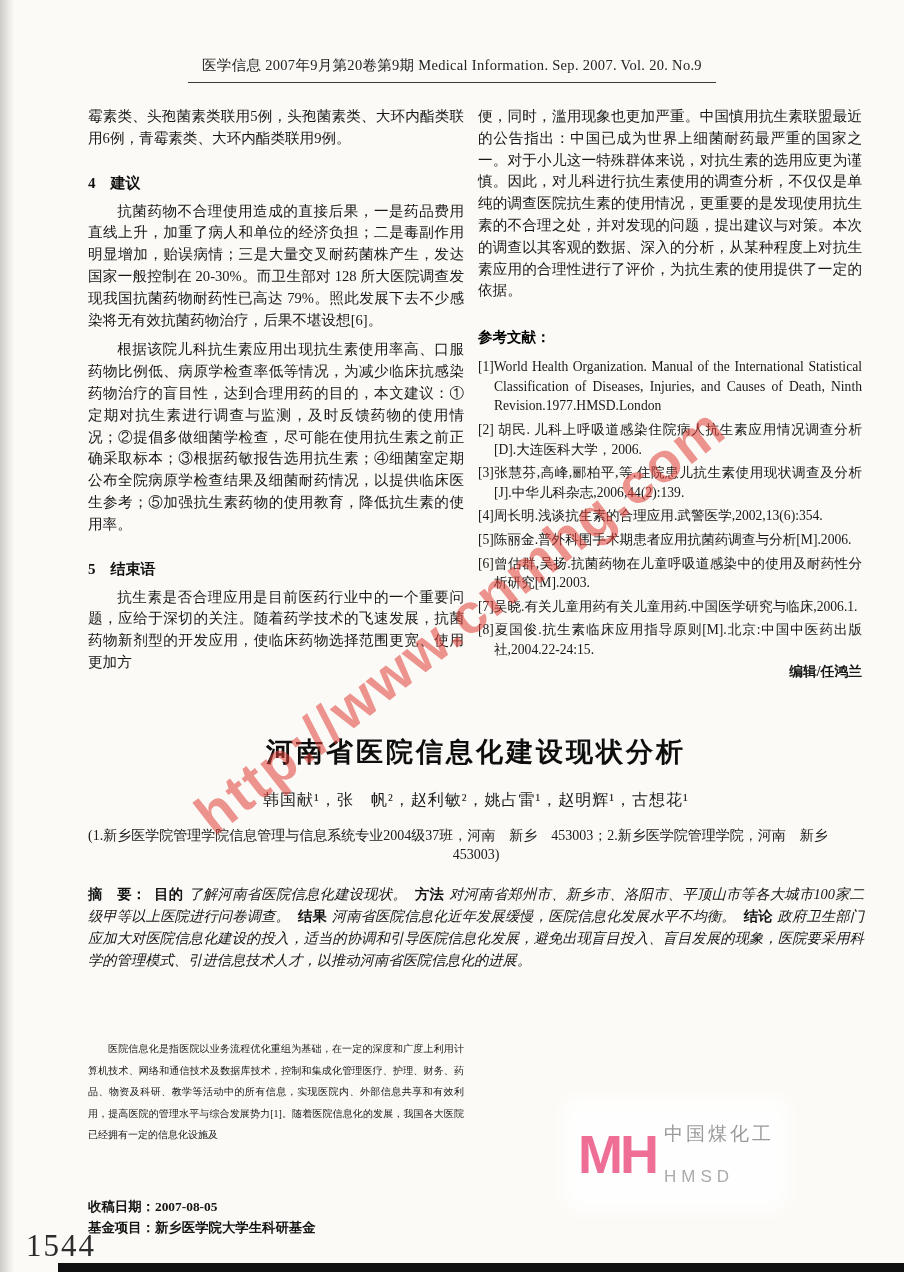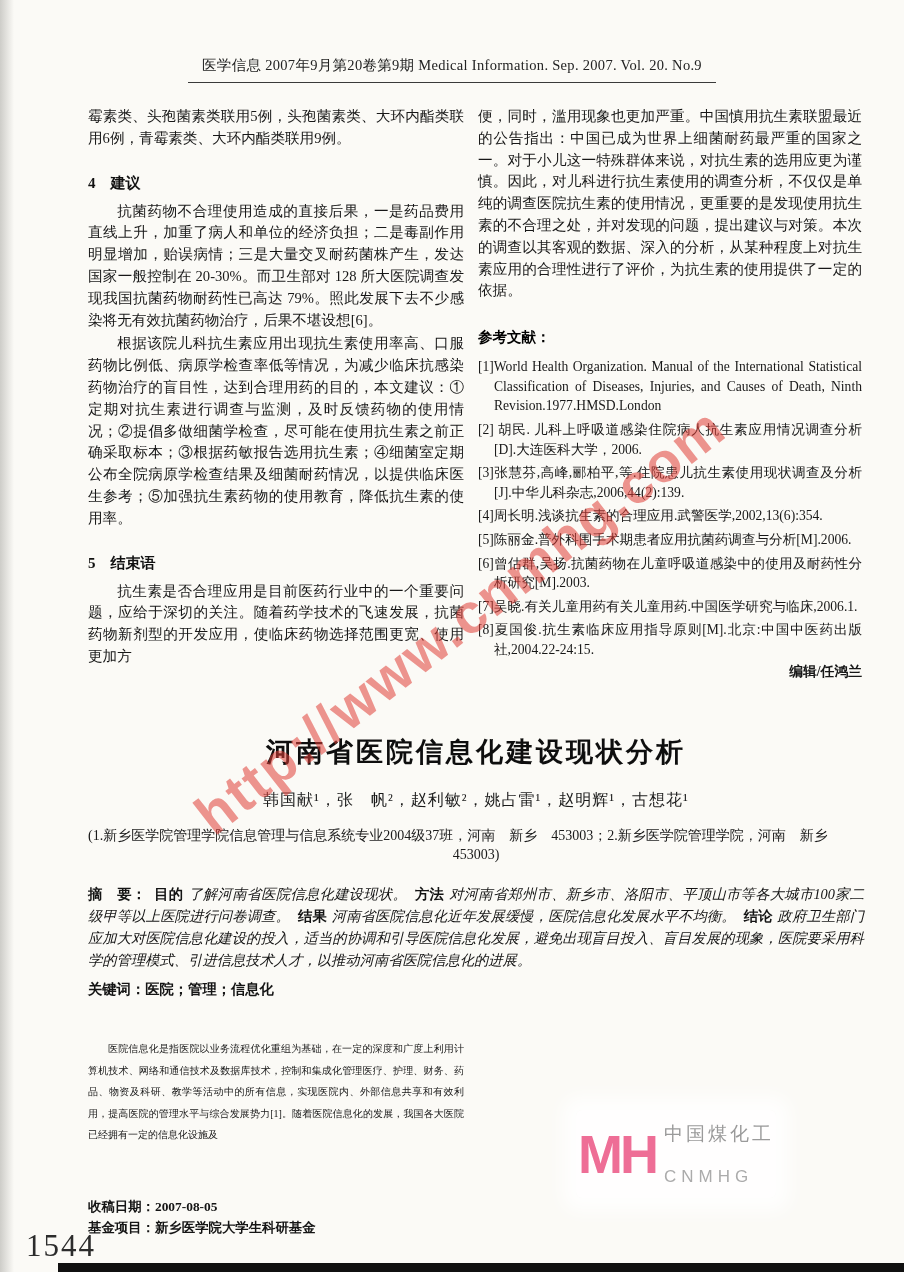--- a/index.html
+++ b/index.html
@@ -42,21 +42,21 @@
     text-align:justify; color:#171717;
   }
   .indent{ text-indent:2em; }
   .sec-heading{
     font-size:15px; font-weight:bold; color:#111;
   }
 
   
   .col-a1-left{ position:absolute; left:88px; top:106px; width:376px; }
   .col-a1-left .sec-heading{ margin-top:24px; margin-bottom:8px; }
-  .col-a1-left .para{ margin-top:2px; }
+  .col-a1-left .para{ margin-top:8px; }
 
   .col-a1-right{ position:absolute; left:478px; top:106px; width:384px; }
   .ref-heading{ margin-top:26px; margin-bottom:10px; font-size:14.5px; font-weight:bold; }
   .ref{
     font-size:13.6px; line-height:19.6px;
     text-align:justify; color:#171717;
     padding-left:16px; text-indent:-16px;
     margin-bottom:4px;
   }
   .editor-line{
@@ -177,40 +177,37 @@
   <div class="article2-head">
     <h1 class="a2-title">河南省医院信息化建设现状分析</h1>
     <div class="a2-authors">韩国献¹，张　帆²，赵利敏²，姚占雷¹，赵明辉¹，古想花¹</div>
     <div class="a2-affil1">(1.新乡医学院管理学院信息管理与信息系统专业2004级37班，河南　新乡　453003；2.新乡医学院管理学院，河南　新乡</div>
     <div class="a2-affil2">453003)</div>
 
     <div class="a2-abstract">
       <span class="lbl">摘　要：</span><span class="seg-h">目的</span><span>了解河南省医院信息化建设现状。</span><span class="seg-h">方法</span><span>对河南省郑州市、新乡市、洛阳市、平顶山市等各大城市100家二级甲等以上医院进行问卷调查。</span><span class="seg-h">结果</span><span>河南省医院信息化近年发展缓慢，医院信息化发展水平不均衡。</span><span class="seg-h">结论</span><span>政府卫生部门应加大对医院信息化建设的投入，适当的协调和引导医院信息化发展，避免出现盲目投入、盲目发展的现象，医院要采用科学的管理模式、引进信息技术人才，以推动河南省医院信息化的进展。</span>
     </div>
 
-    <div class="a2-keywords">
-      <span>关键词：</span><span>医院；管理；信息化</span>
-    </div>
   </div>
 
   <div class="col-a2-left">
     <p class="a2-body indent">医院信息化是指医院以业务流程优化重组为基础，在一定的深度和广度上利用计算机技术、网络和通信技术及数据库技术，控制和集成化管理医疗、护理、财务、药品、物资及科研、教学等活动中的所有信息，实现医院内、外部信息共享和有效利用，提高医院的管理水平与综合发展势力[1]。随着医院信息化的发展，我国各大医院已经拥有一定的信息化设施及</p>
   </div>
 
   <div class="footnotes">
     <div class="footnote">收稿日期：2007-08-05</div>
     <div class="footnote">基金项目：新乡医学院大学生科研基金</div>
   </div>
 
   <div class="watermark">http://www.cnmhg.com</div>
 
   <div class="logo">
     <span class="logo-mh">MH</span>
     <span class="logo-txt">
       <span class="logo-name">中国煤化工</span>
-      <span class="logo-sub">CNMHG</span>
+      <span class="logo-sub">HMSD</span>
     </span>
   </div>
 
   <div class="page-number">1544</div>
   <div class="scan-edge-bottom"></div>
 
 </div>
 
 </body></html>

